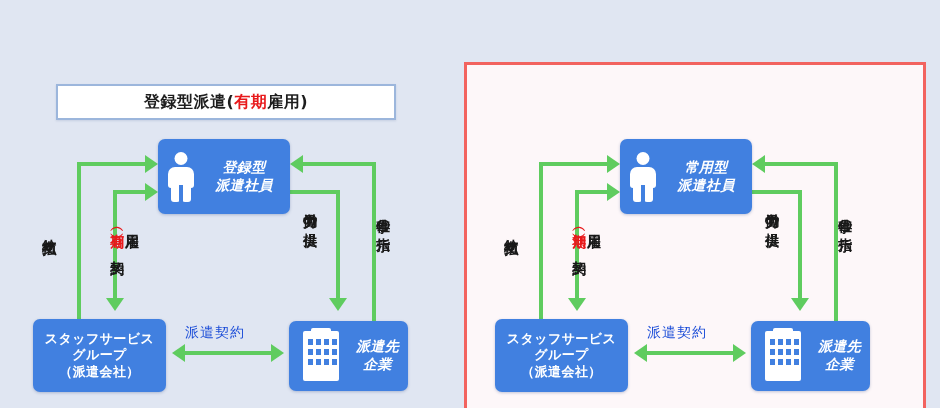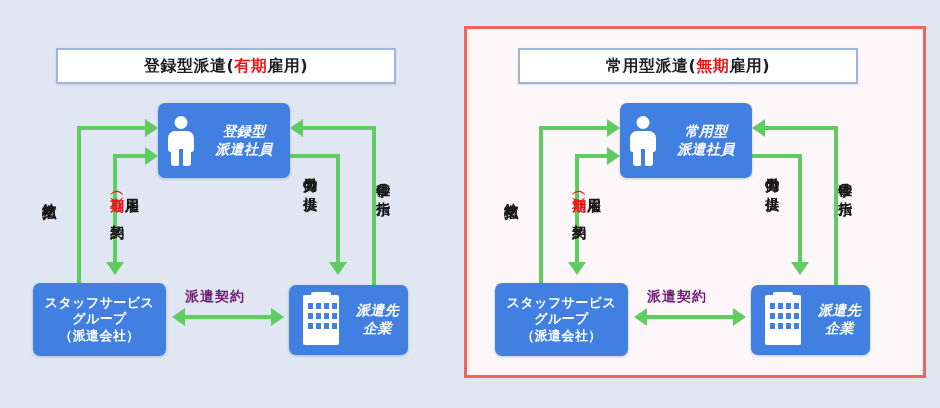--- a/index.html
+++ b/index.html
@@ -3,21 +3,21 @@
 <meta charset="utf-8">
 <style>
   html,body{margin:0;padding:0;}
   body{
     width:940px;height:408px;
     background:#e0e6f2;
     font-family:"DejaVu Sans","Liberation Sans",sans-serif;
     overflow:hidden;
     position:relative;
   }
-  .stage{position:absolute;inset:0;}
+  .stage{position:absolute;inset:0;margin-top:36px;}
 
   
   .panel{position:absolute;top:0;width:470px;height:408px;}
   .panel-left{left:0;}
   .panel-right{left:460px;width:480px;}
 
   .panel-right .frame{
     position:absolute;left:4px;top:26px;width:462px;height:352px;
     border:3px solid #f2635f;
     background:#fdf7f9;
@@ -103,21 +103,21 @@
     white-space:nowrap;
   }
   .vcol{
     position:absolute;display:flex;flex-direction:row-reverse;align-items:flex-start;
   }
   .vcol .seg{writing-mode:vertical-rl;font-size:14px;font-weight:700;color:#191919;
     letter-spacing:1px;line-height:1.05;white-space:nowrap;}
   .vcol .seg.red{color:#e8191b;}
 
   .hlabel{
-    position:absolute;font-size:14px;font-weight:700;color:#701a75;
+    position:absolute;font-size:14px;font-weight:400;color:#1d4ed8;
     letter-spacing:1px;white-space:nowrap;
   }
 </style>
 </head>
 <body>
 
 <div class="stage">
 
   <div class="panel panel-left">
 
@@ -203,23 +203,20 @@
       <span class="labels">
         <span>派遣先</span>
         <span>企業</span>
       </span>
     </div>
   </div>
 
   <div class="panel panel-right">
     <div class="frame"></div>
 
-    <div class="title-box" style="left:58px;top:48px;width:340px;">
-      <span class="title-text"><span>常用型派遣(</span><span class="hl">無期</span><span>雇用)</span></span>
-    </div>
 
     <div class="gseg" style="left:79px;top:126px;width:4px;height:164px;"></div>
     <div class="gseg" style="left:79px;top:126px;width:68px;height:4px;"></div>
     <div class="ghead head-right" style="left:147px;top:119px;"></div>
 
     <div class="gseg" style="left:115px;top:154px;width:32px;height:4px;"></div>
     <div class="ghead head-right" style="left:147px;top:147px;"></div>
     <div class="gseg" style="left:115px;top:154px;width:4px;height:108px;"></div>
     <div class="ghead head-down" style="left:108px;top:262px;"></div>
 

